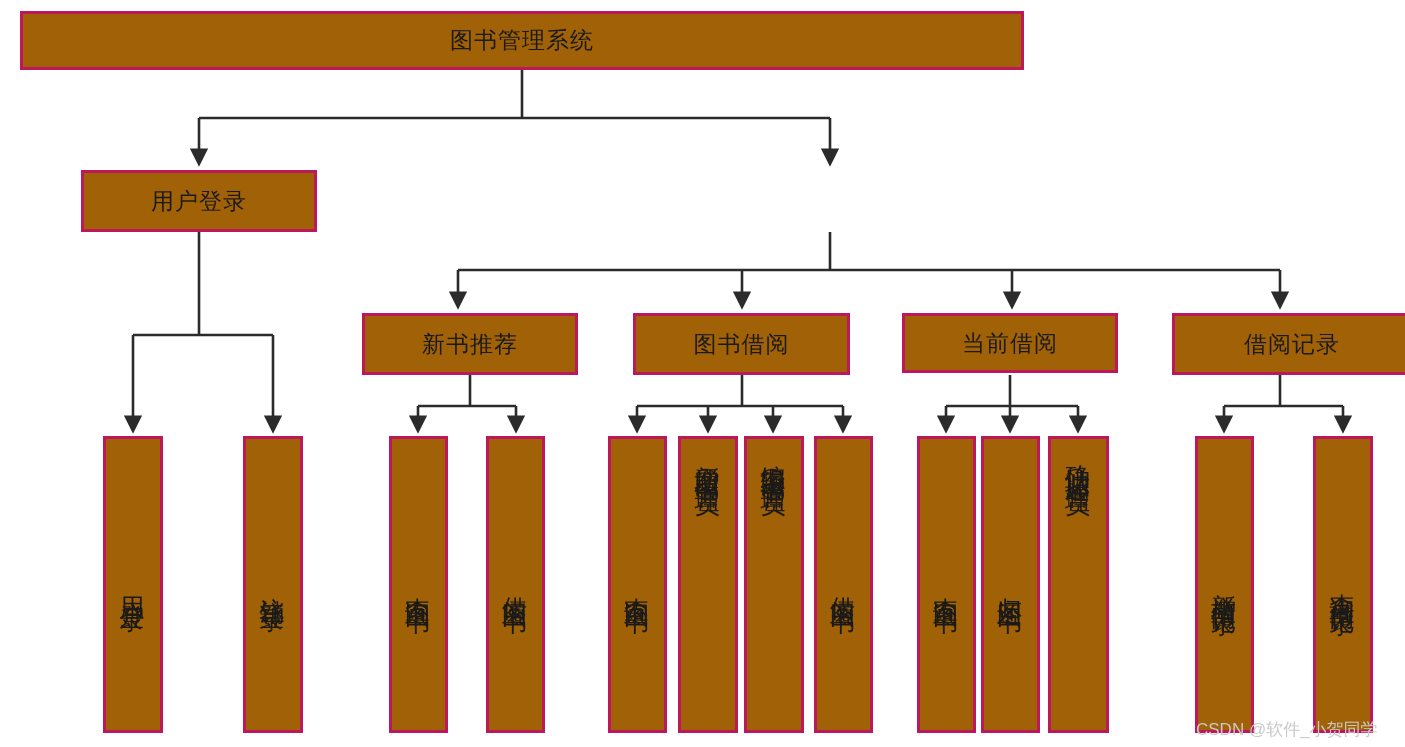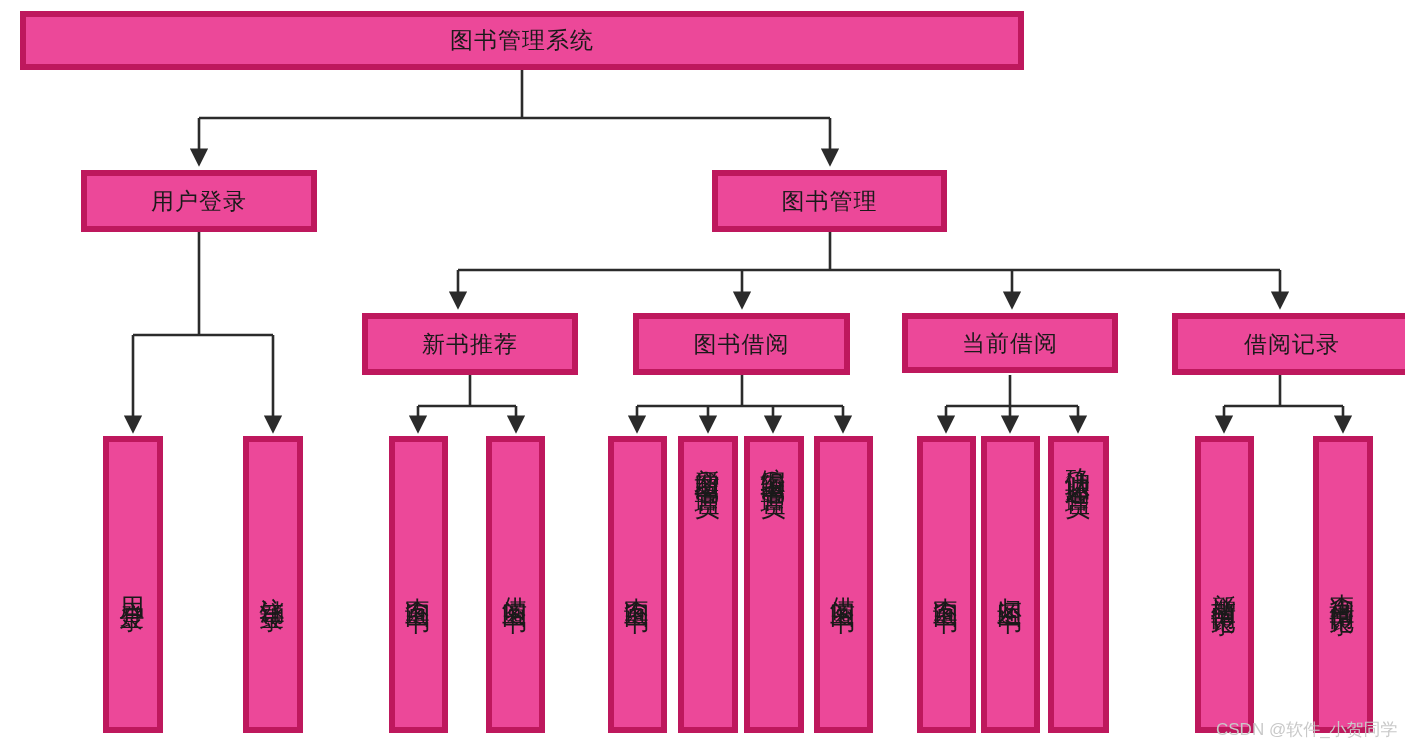--- a/index.html
+++ b/index.html
@@ -1,27 +1,27 @@
 <!DOCTYPE html>
 <html><head>
 <meta charset="utf-8">
 <style>
   html,body{margin:0;padding:0;background:#ffffff;}
   body{width:1405px;height:747px;position:relative;overflow:hidden;
        font-family:"Liberation Sans","DejaVu Sans",sans-serif;}
   #canvas{position:absolute;left:0;top:0;width:1405px;height:747px;}
-  .node{position:absolute;box-sizing:border-box;background:#ec4899;
-        border:6px solid #be185d;display:flex;align-items:center;justify-content:center;}
+  .node{position:absolute;box-sizing:border-box;background:#a16207;
+        border:3px solid #be185d;display:flex;align-items:center;justify-content:center;}
   .node.h{font-size:23px;color:#1a1a1a;letter-spacing:1px;}
   .node.v{writing-mode:vertical-rl;text-orientation:upright;
           font-size:25px;color:#1a1a1a;letter-spacing:4px;
           align-items:center;justify-content:center;padding:6px 0;}
   .node.v.top{justify-content:flex-start;}
   svg.lines{position:absolute;left:0;top:0;width:1405px;height:747px;pointer-events:none;}
-  .watermark{position:absolute;font-size:17px;color:#c9c9c9;white-space:nowrap;margin-left:20px;}
+  .watermark{position:absolute;font-size:17px;color:#c9c9c9;white-space:nowrap;}
 </style>
 </head>
 <body>
 
 <div id="canvas">
 
   <svg class="lines" viewBox="0 0 1405 747">
     <defs>
       <marker id="arrow" viewBox="0 0 10 10" refX="8" refY="5" markerWidth="7" markerHeight="7" orient="auto-start-reverse">
         <path d="M 0 0 L 10 5 L 0 10 z" fill="#2b2b2b"></path>
@@ -67,21 +67,20 @@
       <path d="M 1280 375 L 1280 406"></path>
       <path d="M 1224 406 L 1343 406"></path>
       <path d="M 1224 406 L 1224 430" marker-end="url(#arrow)"></path>
       <path d="M 1343 406 L 1343 430" marker-end="url(#arrow)"></path>
     </g>
   </svg>
 
   <div class="node h" style="left:20px;top:11px;width:1004px;height:59px;">图书管理系统</div>
 
   <div class="node h" style="left:81px;top:170px;width:236px;height:62px;">用户登录</div>
-  <div class="node h" style="left:712px;top:170px;width:235px;height:62px;">图书管理</div>
 
   <div class="node h" style="left:362px;top:313px;width:216px;height:62px;">新书推荐</div>
   <div class="node h" style="left:633px;top:313px;width:217px;height:62px;">图书借阅</div>
   <div class="node h" style="left:902px;top:313px;width:216px;height:60px;">当前借阅</div>
   <div class="node h" style="left:1172px;top:313px;width:240px;height:62px;">借阅记录</div>
 
   <div class="node v" style="left:103px;top:436px;width:60px;height:297px;">用户登录</div>
   <div class="node v" style="left:243px;top:436px;width:60px;height:297px;">注销登录</div>
 
   <div class="node v" style="left:389px;top:436px;width:59px;height:297px;">查询图书</div>

